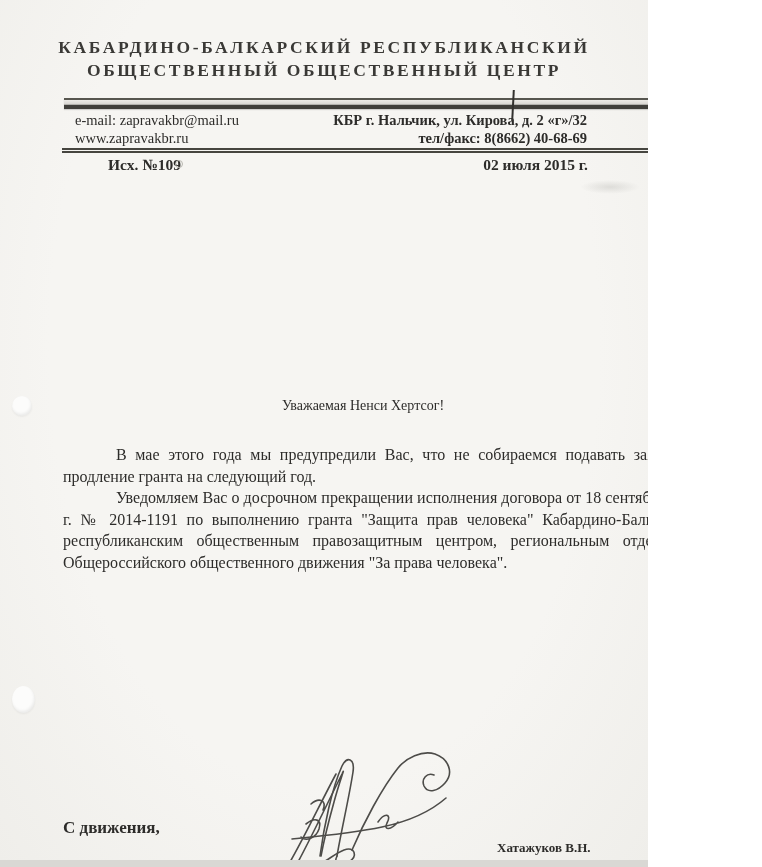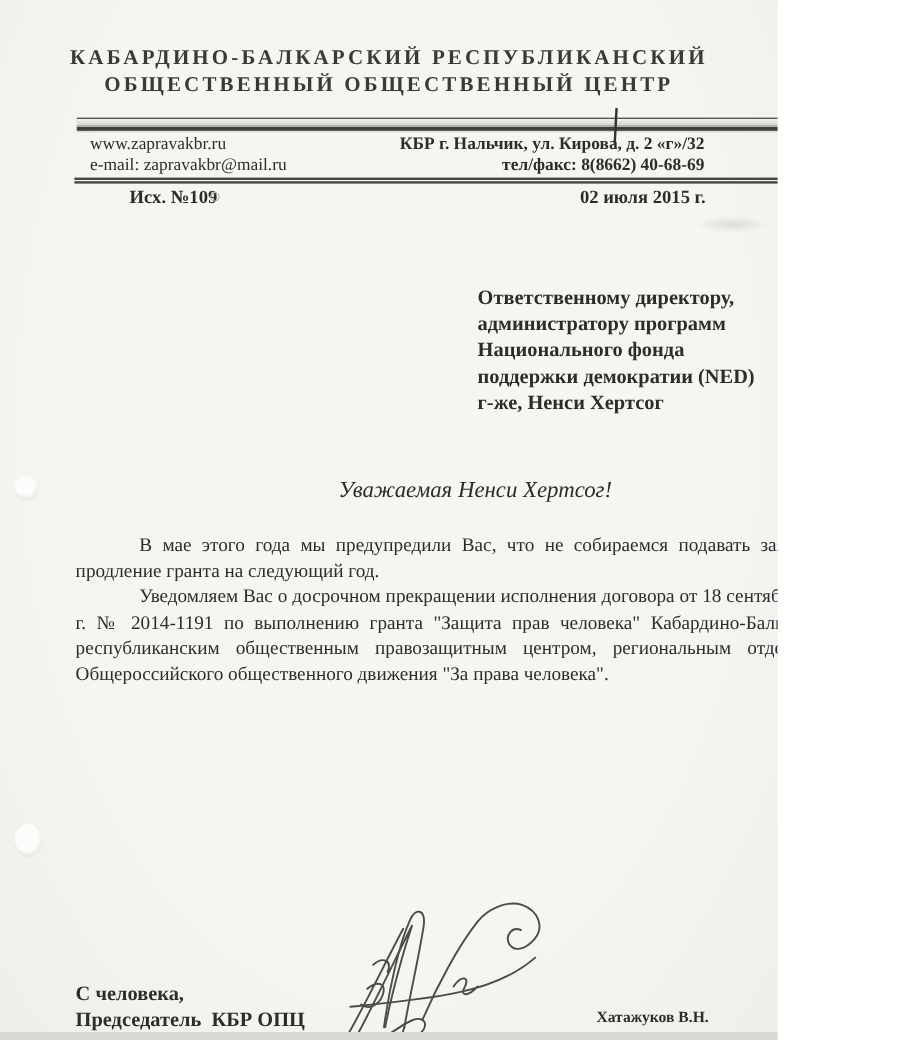--- a/index.html
+++ b/index.html
@@ -45,22 +45,21 @@
     font-weight:bold; font-size:15.5px;margin-left:45px;
   }
   
   .recipient {
     position:absolute; left:398px; top:237px;
     font-weight:bold; font-size:17px; line-height:22px;
   }
   
   .salutation {
     position:absolute; left:282px; top:398px;
-    font-size:19px;
-    font-style:italic;
+    font-size:14px;
   }
   .body-text {
     position:absolute; left:63px; top:444px; width:639px;
     font-size:16px; line-height:21.5px; text-align:justify;
   }
   .body-text p { margin:0; text-indent:53px; }
   
   .closing {
     position:absolute; left:63px; top:817px;
     font-weight:bold; font-size:17px; line-height:22px;
@@ -103,54 +102,46 @@
 
   <div class="org-title">
     <div>КАБАРДИНО-БАЛКАРСКИЙ РЕСПУБЛИКАНСКИЙ</div>
     <div>ОБЩЕСТВЕННЫЙ ОБЩЕСТВЕННЫЙ ЦЕНТР</div>
   </div>
 
   <div class="bar-thick"></div>
 
   <div class="contact-row">
     <div class="contact-left">
+      <div>e-mail: zapravakbr@mail.ru</div>
       <div>www.zapravakbr.ru</div>
-      <div>e-mail: zapravakbr@mail.ru</div>
     </div>
     <div class="contact-right">
       <div>КБР г. Нальчик, ул. Кирова, д. 2 «г»/32</div>
       <div>тел/факс: 8(8662) 40-68-69</div>
     </div>
   </div>
 
   <div class="rule-double"></div>
 
   <div class="ref-row">
     <div>Исх. №109</div>
     <div>02 июля 2015 г.</div>
   </div>
 
-  <div class="recipient">
-    <div>Ответственному директору,</div>
-    <div>администратору программ</div>
-    <div>Национального фонда</div>
-    <div>поддержки демократии (NED)</div>
-    <div>г-же, Ненси Хертсог</div>
-  </div>
 
   <div class="salutation">Уважаемая Ненси Хертсог!</div>
 
   <div class="body-text">
     <p>В мае этого года мы предупредили Вас, что не собираемся подавать заявку на продление гранта на следующий год.</p>
     <p>Уведомляем Вас о досрочном прекращении исполнения договора от 18 сентября 2014 г. № 2014-1191 по выполнению гранта "Защита прав человека" Кабардино-Балкарским республиканским общественным правозащитным центром, региональным отделением Общероссийского общественного движения "За права человека".</p>
   </div>
 
   <div class="closing">
-    <div>С человека,</div>
-    <div class="pre">Председатель  КБР ОПЦ</div>
+    <div>С движения,</div>
   </div>
 
   <svg class="signature-svg" width="200" height="118" viewBox="0 0 200 118">
     <g fill="none" stroke="#4d4c49" stroke-width="1.6" stroke-linecap="round" stroke-linejoin="round">
       <path d="M12,112 C26,88 44,50 58,24 M20,112 C34,86 52,48 64,24 C68,15 62,30 56,52 C51,70 46,90 43,106 M28,74 C37,67 44,69 41,79 C38,88 28,92 23,87 M33,54 C41,47 49,50 45,60"></path>
       <path d="M42,106 C46,76 54,38 64,16 C69,6 77,8 75,22 C71,48 63,82 59,106"></path>
       <path d="M59,106 C55,114 62,117 71,112 C80,106 77,96 66,100 C58,103 50,110 44,113"></path>
       <path d="M74,100 C86,72 104,38 120,18 C128,8 144,0 157,4 C171,9 176,23 167,33 C160,41 150,44 146,36 C143,29 149,22 156,25"></path>
       <path d="M168,48 C152,62 128,72 104,77 C76,83 44,86 14,89 M100,72 C107,62 114,64 109,73 C105,81 113,80 120,72"></path>
     </g>

